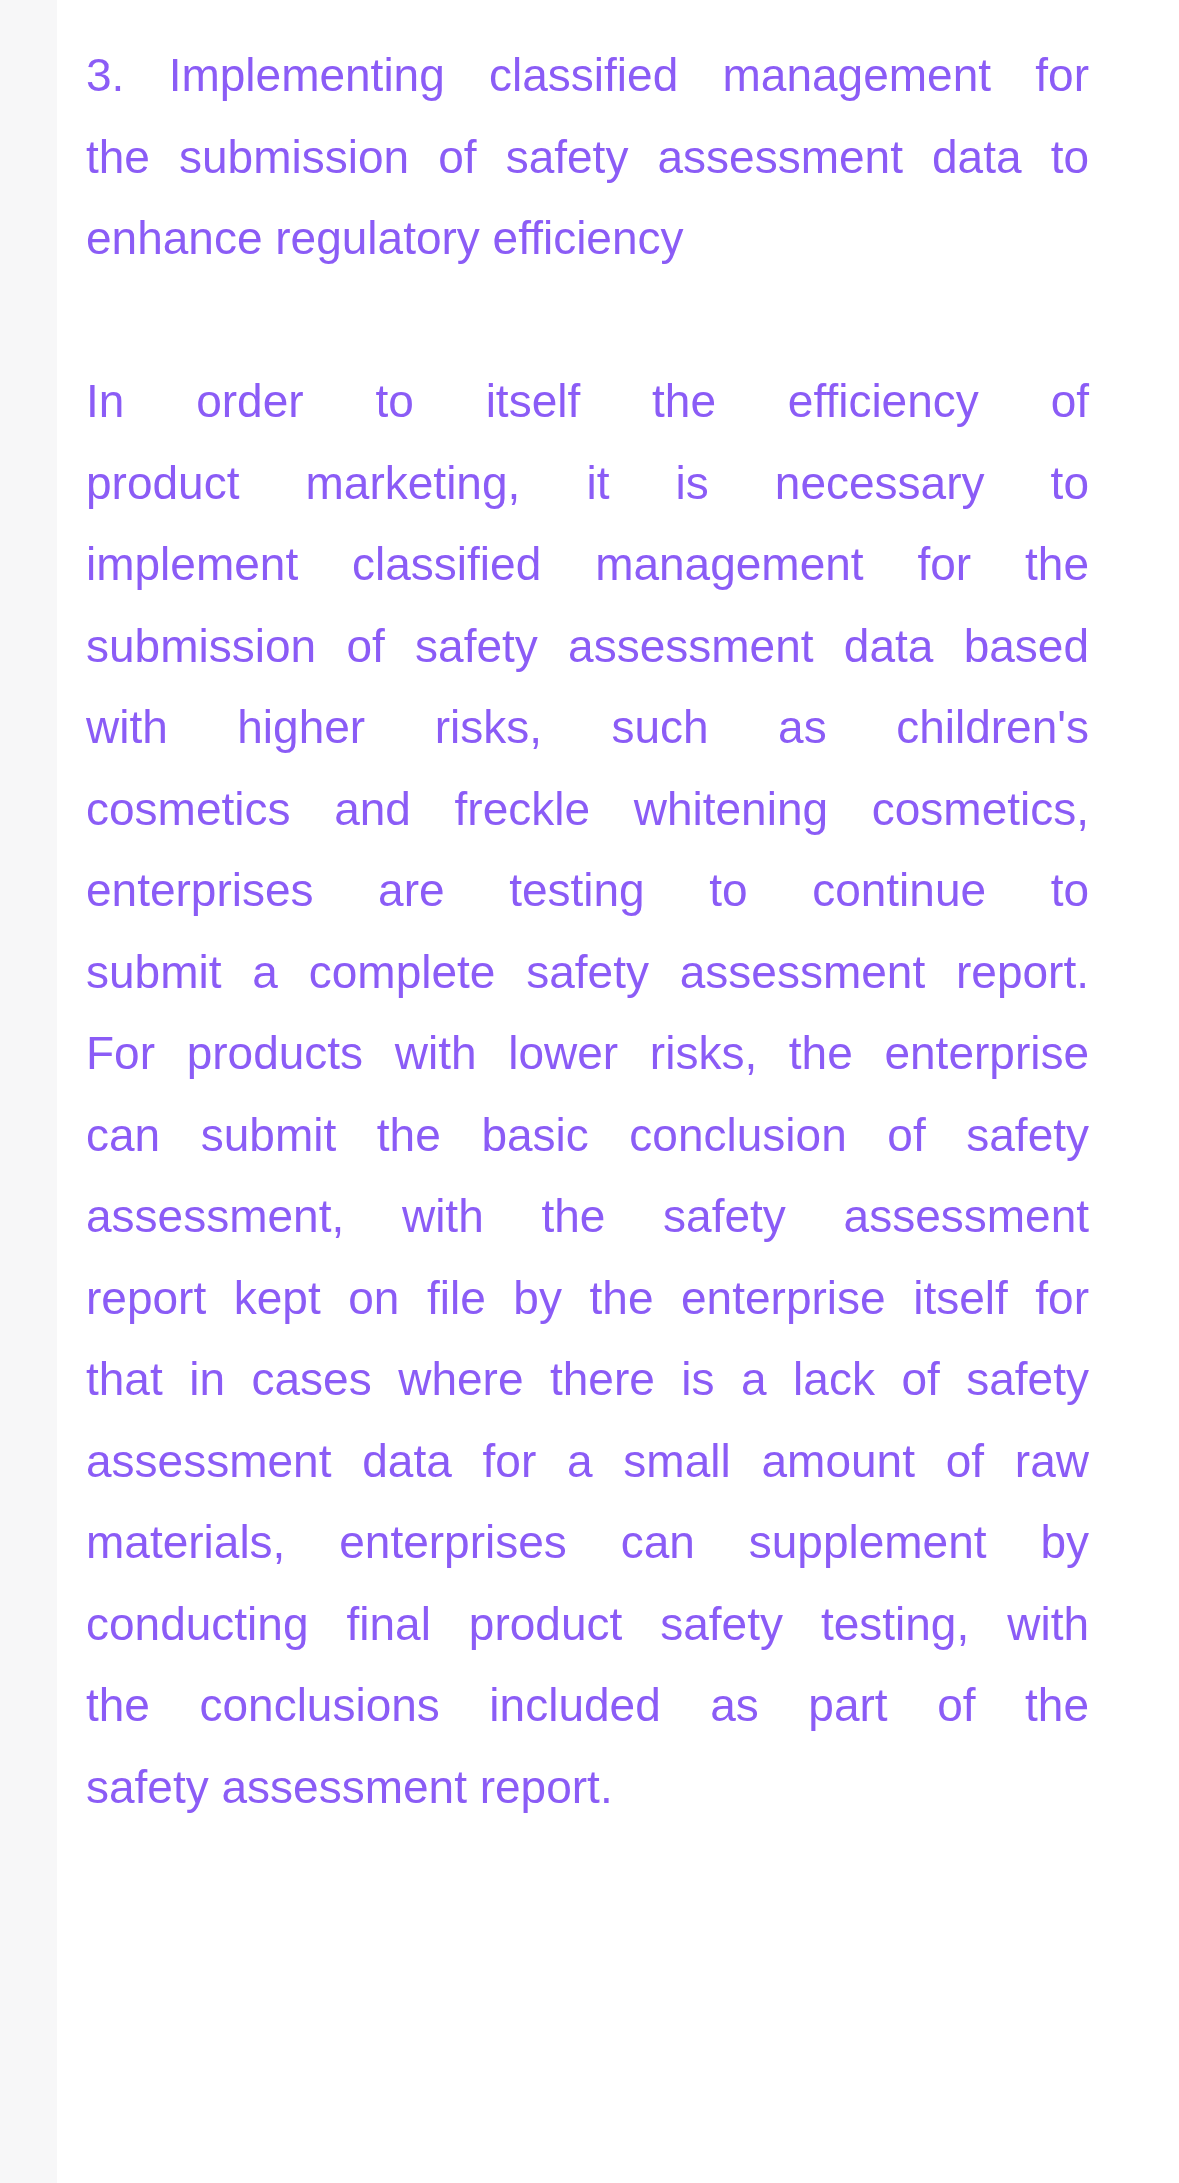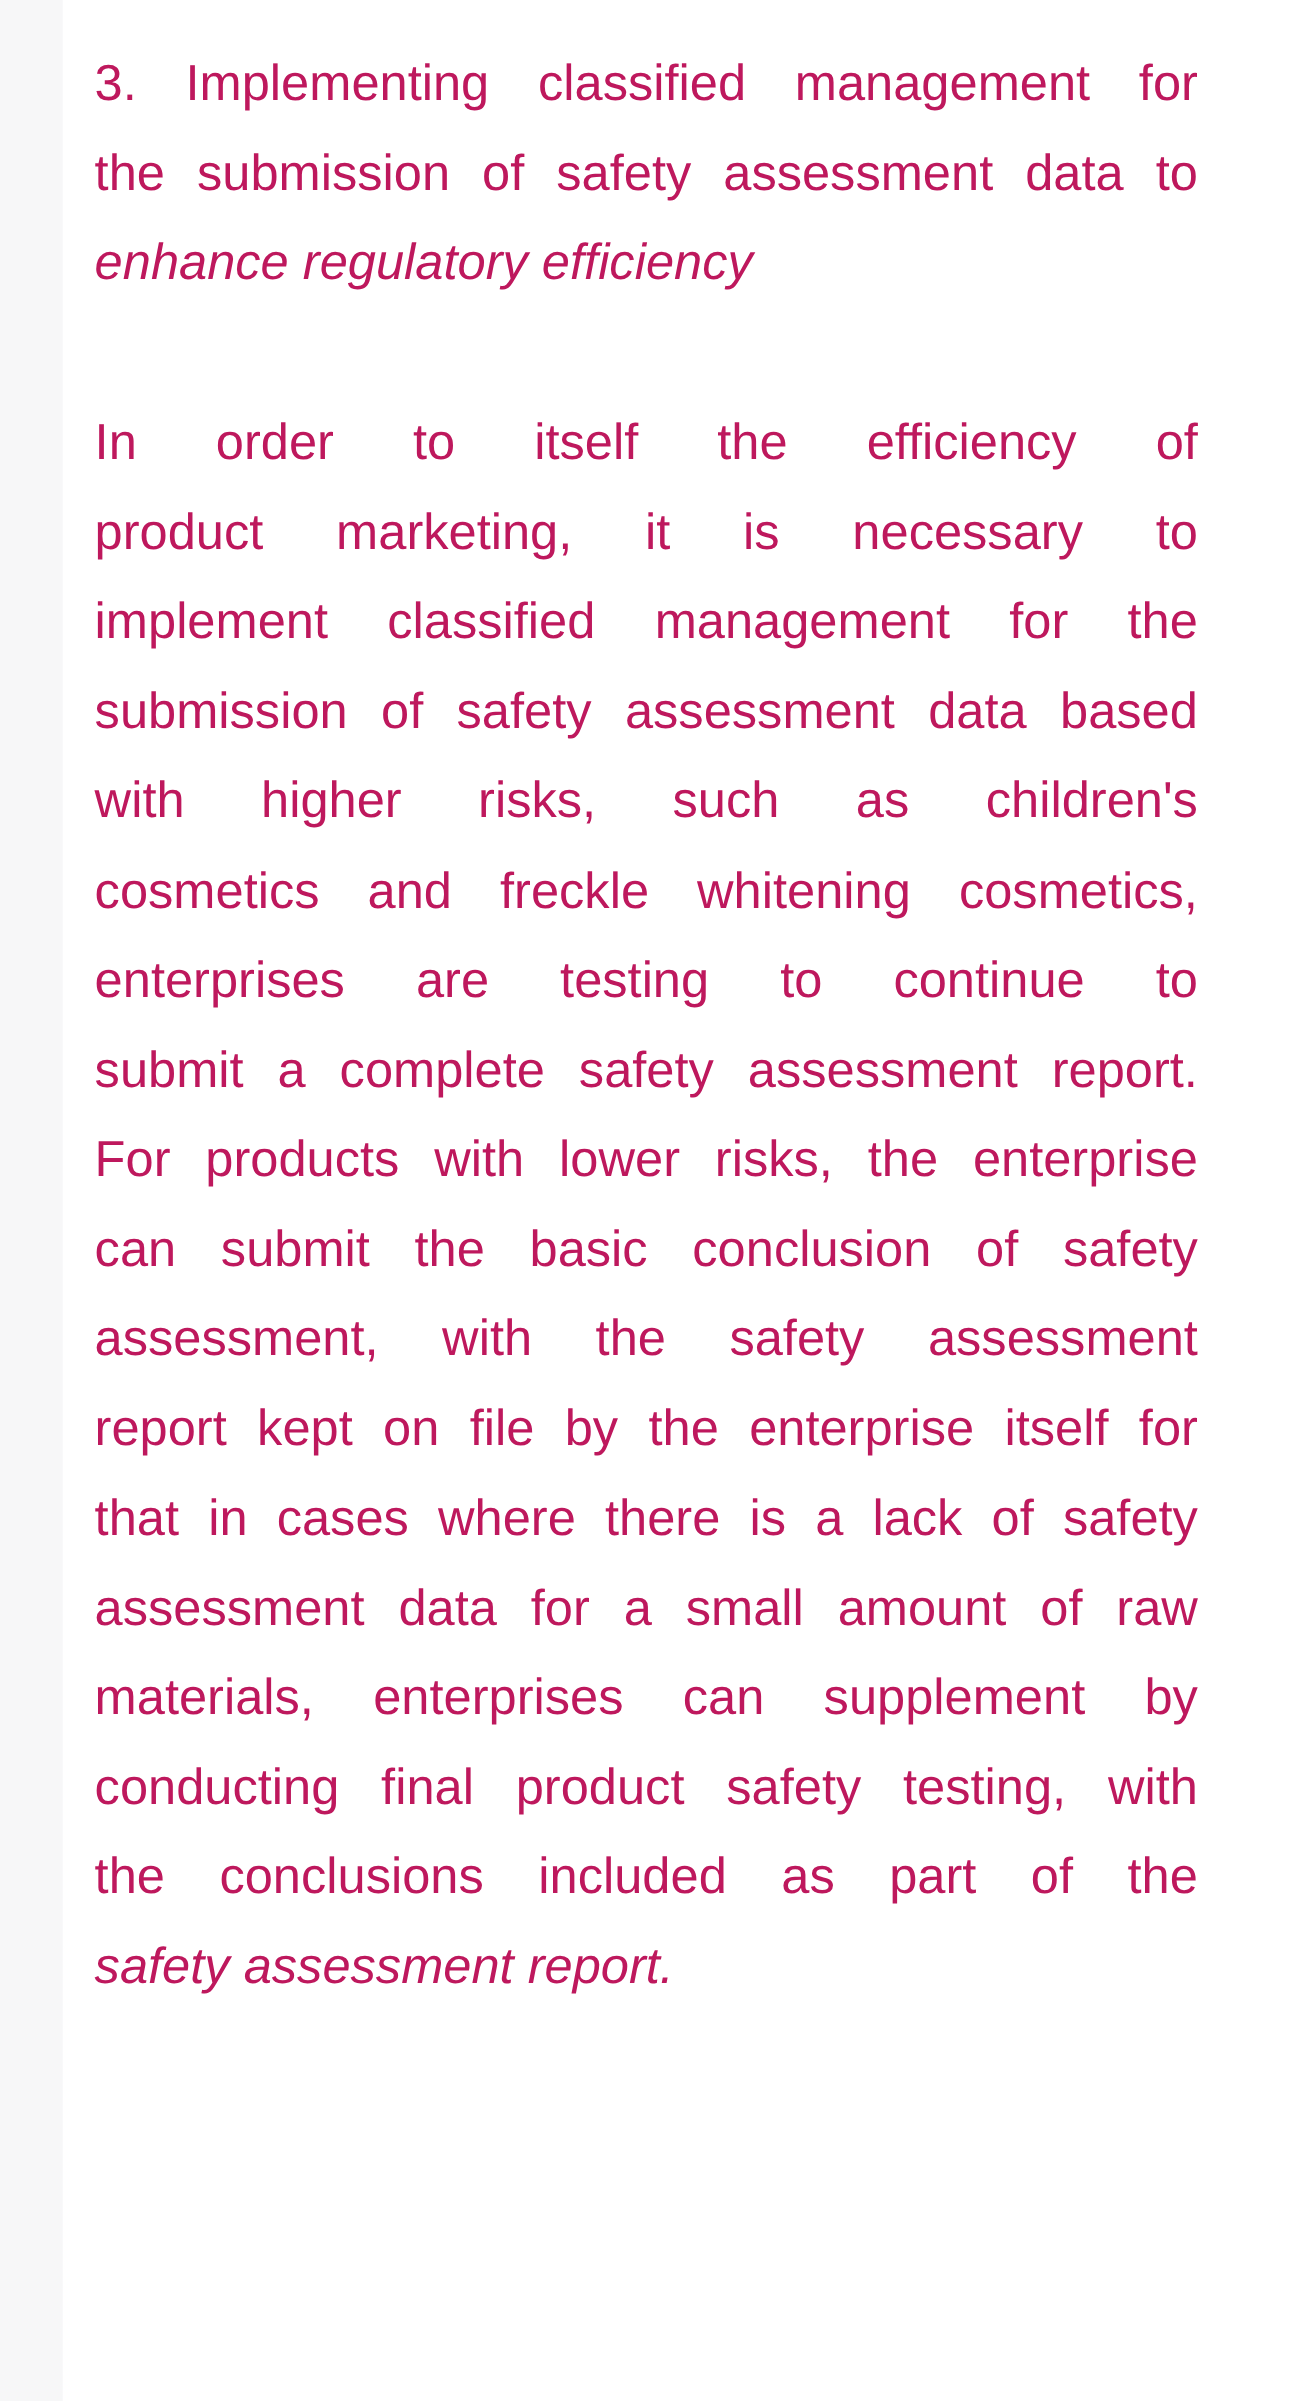--- a/index.html
+++ b/index.html
@@ -41,29 +41,28 @@
   .para { margin: 0; }
   .para + .para { margin-top: 81.5px; }
   .tline {
     text-align: justify;
     text-align-last: justify;
     white-space: normal;
   }
   .tline.last {
     text-align: left;
     text-align-last: left;
-    font-style: italic;
   }
 </style>
 </head>
 <body>
 
 <div class="page">
   <div class="gutter"></div>
-  <div class="doc-text" id="doc-text" style="color: #be185d;">
+  <div class="doc-text" id="doc-text" style="color: #8b5cf6;">
       <div class="para">
         <div class="tline">3. Implementing classified management for</div>
         <div class="tline">the submission of safety assessment data to</div>
         <div class="tline last">enhance regulatory efficiency</div>
       </div>
       <div class="para">
         <div class="tline">In order to itself the efficiency of</div>
         <div class="tline">product marketing, it is necessary to</div>
         <div class="tline">implement classified management for the</div>
         <div class="tline">submission of safety assessment data based</div>

